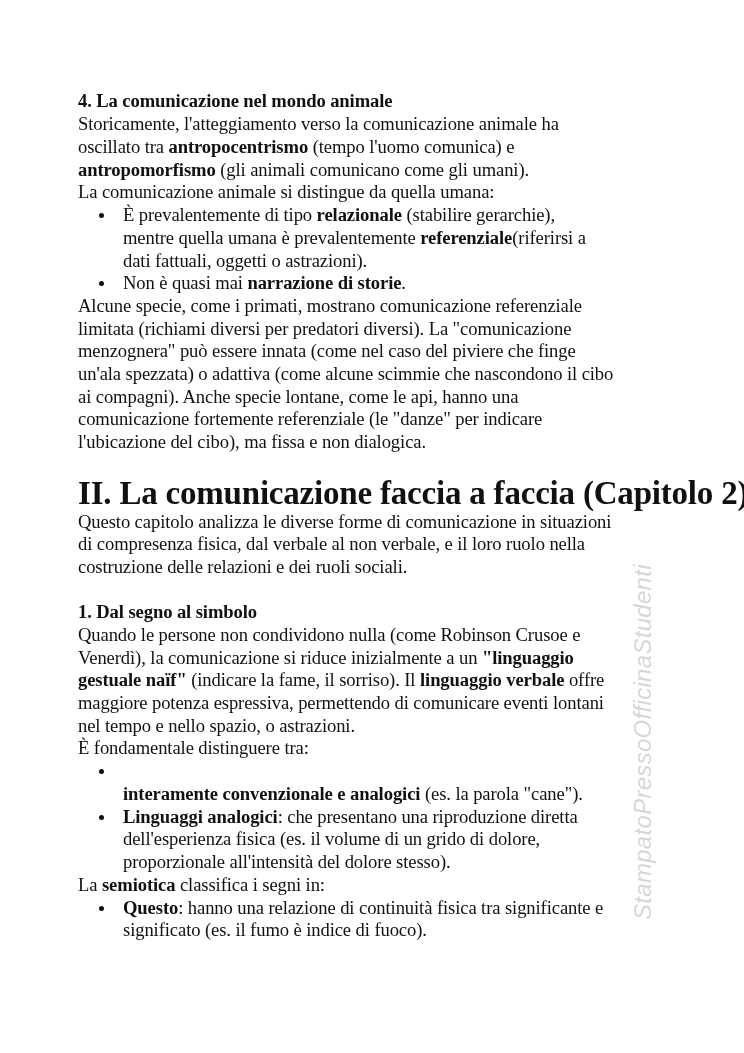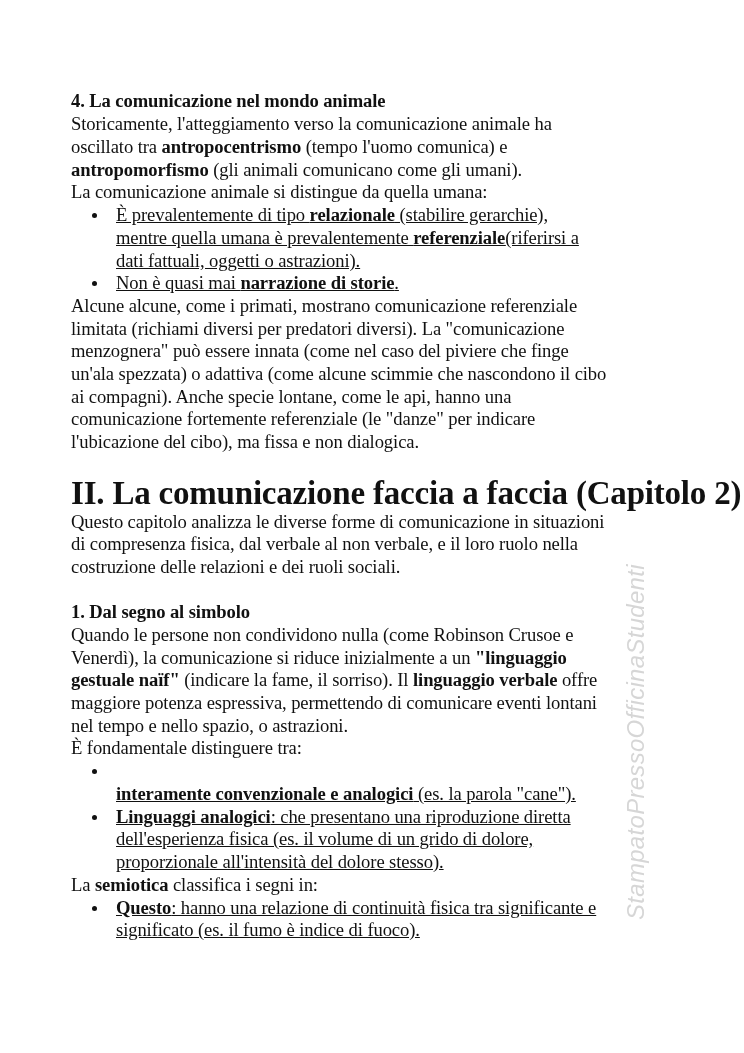--- a/index.html
+++ b/index.html
@@ -1,25 +1,25 @@
 <!DOCTYPE html>
 <html><head>
 <meta charset="utf-8">
 <style>
   html, body { margin: 0; padding: 0; }
   body {
     width: 744px; height: 1053px; background: #ffffff; position: relative; overflow: hidden;
     font-family: "Liberation Serif", "DejaVu Serif", serif; color: #111111;
   }
-  .page { position: absolute; left: 0; top: 0; width: 612px; height: 1053px; }
+  .page { position: absolute; left: 7px; top: 0; width: 612px; height: 1053px; }
   .ln {
     position: absolute; left: 71px; white-space: nowrap;
     font-size: 18.6px; line-height: 22px; letter-spacing: -0.1px;
   }
-  .ln.ind { left: 116px; text-decoration: underline; }
+  .ln.ind { left: 116px; }
   .ln b { font-weight: bold; }
   .h4 { font-weight: bold; font-size: 18.6px; }
   .h2 { font-weight: bold; font-size: 33px; line-height: 30px; letter-spacing: -0.2px; }
   .bullet {
     position: absolute; left: 92px; width: 5px; height: 5px; border-radius: 50%; background: #111;
   }
   .watermark {
     position: absolute; left: 622px; top: 920px;
     transform: rotate(-90deg); transform-origin: left top;
     font-family: "Liberation Sans", "DejaVu Sans", sans-serif; font-style: italic;
@@ -38,21 +38,21 @@
   <div class="ln" style="top:181px">La comunicazione animale si distingue da quella umana:</div>
 
   <span class="bullet" style="top:213px"></span>
   <div class="ln ind" style="top:204px"><span>È prevalentemente di tipo </span><b>relazionale</b><span> (stabilire gerarchie),</span></div>
   <div class="ln ind" style="top:227px"><span>mentre quella umana è prevalentemente </span><b>referenziale</b><span>(riferirsi a</span></div>
   <div class="ln ind" style="top:250px">dati fattuali, oggetti o astrazioni).</div>
 
   <span class="bullet" style="top:281px"></span>
   <div class="ln ind" style="top:272px"><span>Non è quasi mai </span><b>narrazione di storie</b><span>.</span></div>
 
-  <div class="ln" style="top:295px">Alcune alcune, come i primati, mostrano comunicazione referenziale</div>
+  <div class="ln" style="top:295px">Alcune specie, come i primati, mostrano comunicazione referenziale</div>
   <div class="ln" style="top:318px">limitata (richiami diversi per predatori diversi). La "comunicazione</div>
   <div class="ln" style="top:340px">menzognera" può essere innata (come nel caso del piviere che finge</div>
   <div class="ln" style="top:363px">un'ala spezzata) o adattiva (come alcune scimmie che nascondono il cibo</div>
   <div class="ln" style="top:386px">ai compagni). Anche specie lontane, come le api, hanno una</div>
   <div class="ln" style="top:431px">l'ubicazione del cibo), ma fissa e non dialogica.</div>
   <div class="ln" style="top:408px">comunicazione fortemente referenziale (le "danze" per indicare</div>
 
   <div class="ln h2" style="top:478px">II. La comunicazione faccia a faccia (Capitolo 2)</div>
   <div class="ln" style="top:511px">Questo capitolo analizza le diverse forme di comunicazione in situazioni</div>
   <div class="ln" style="top:533px">di compresenza fisica, dal verbale al non verbale, e il loro ruolo nella</div>

